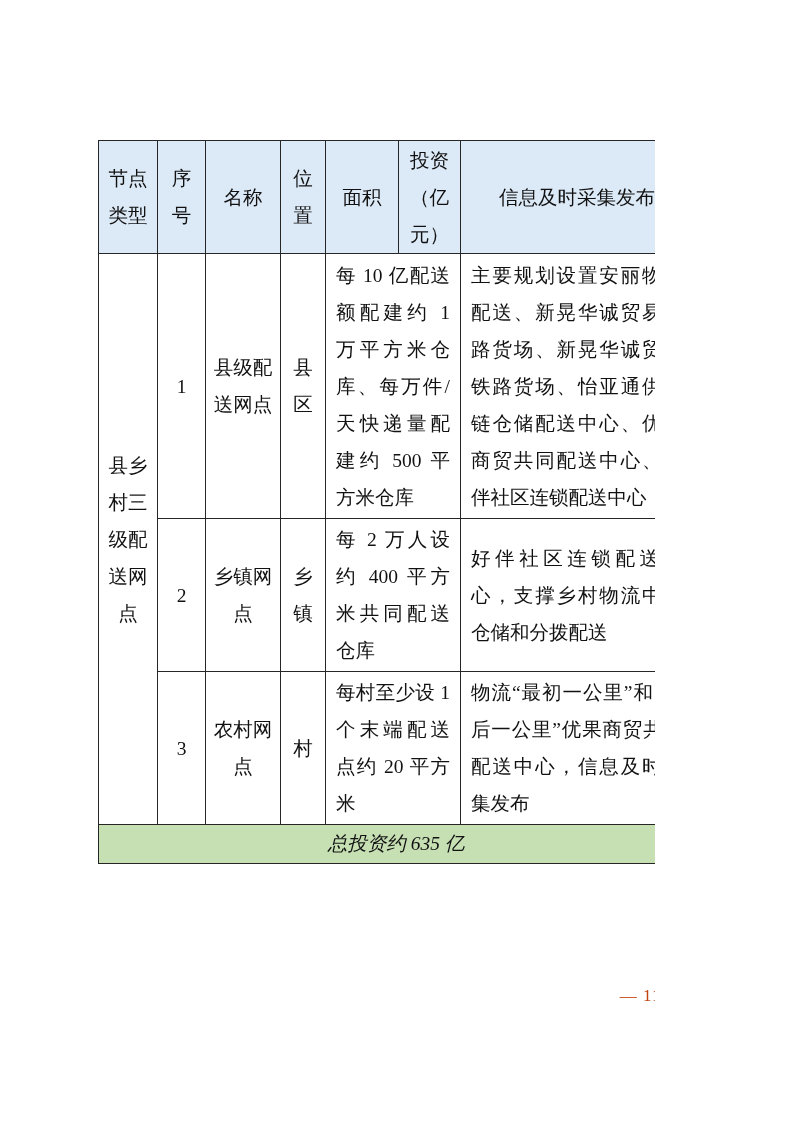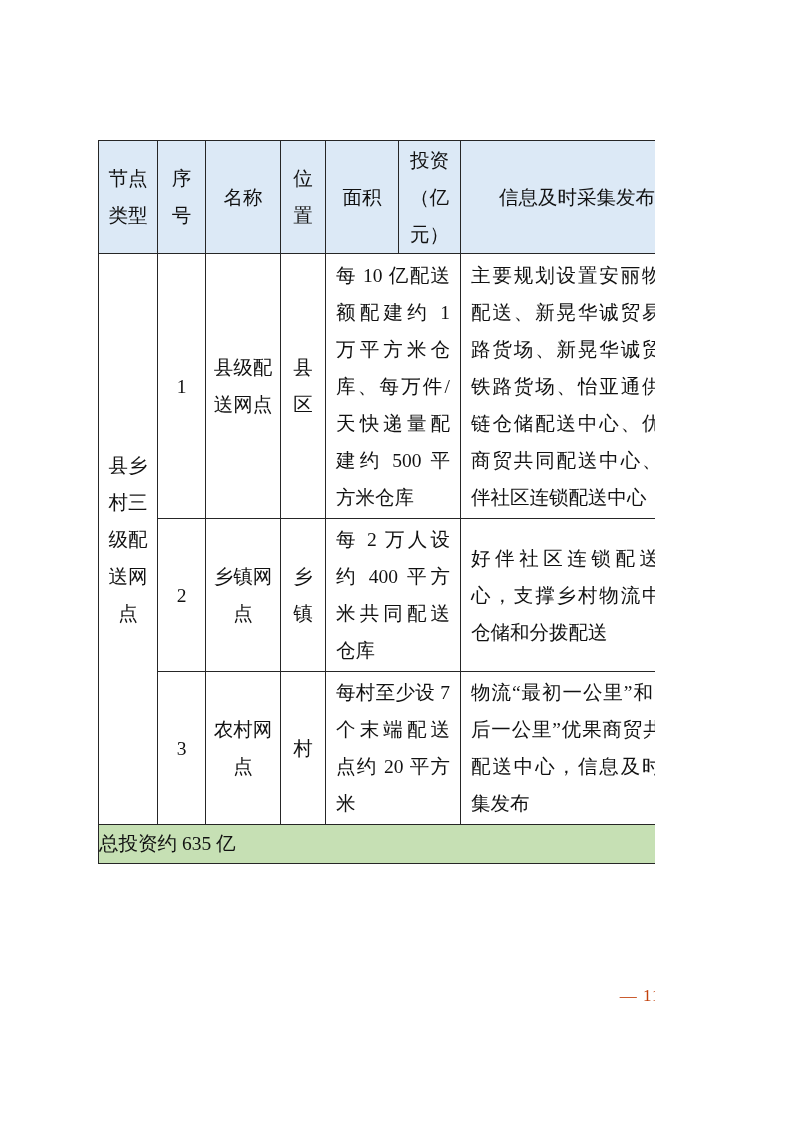--- a/index.html
+++ b/index.html
@@ -46,22 +46,23 @@
   td.c-center {
     text-align: center;
   }
   td.c-text {
     text-align: justify;
     padding: 2px 10px;
   }
   td.c-foot {
     height: 38px;
     background: var(--footer-bg, #c6e0b4);
-    text-align: left;
+    text-align: center;
     line-height: 34px;
+    font-style: italic;
   }
   .page-number {
     position: absolute;
     left: 595px;
     top: 986px;
     width: 124px;
     text-align: center;
     font-size: 17px;
     letter-spacing: 1px;
     color: #c2410c;
@@ -120,21 +121,21 @@
         <td class="c-center">乡
 镇</td>
         <td class="c-text" colspan="2">每 2 万人设约 400 平方米共同配送仓库</td>
         <td class="c-text">好伴社区连锁配送中心，支撑乡村物流中转仓储和分拨配送</td>
       </tr>
       <tr class="r3">
         <td class="c-center">3</td>
         <td class="c-center">农村网
 点</td>
         <td class="c-center">村</td>
-        <td class="c-text" colspan="2">每村至少设 7 个末端配送点约 20 平方米</td>
+        <td class="c-text" colspan="2">每村至少设 1 个末端配送点约 20 平方米</td>
         <td class="c-text">物流“最初一公里”和“最后一公里”优果商贸共同配送中心，信息及时采集发布</td>
       </tr>
       <tr>
         <td class="c-foot" colspan="7">总投资约 635 亿</td>
       </tr>
     </tbody>
   </table>
 
   <div class="page-number">— 113 —</div>
 

